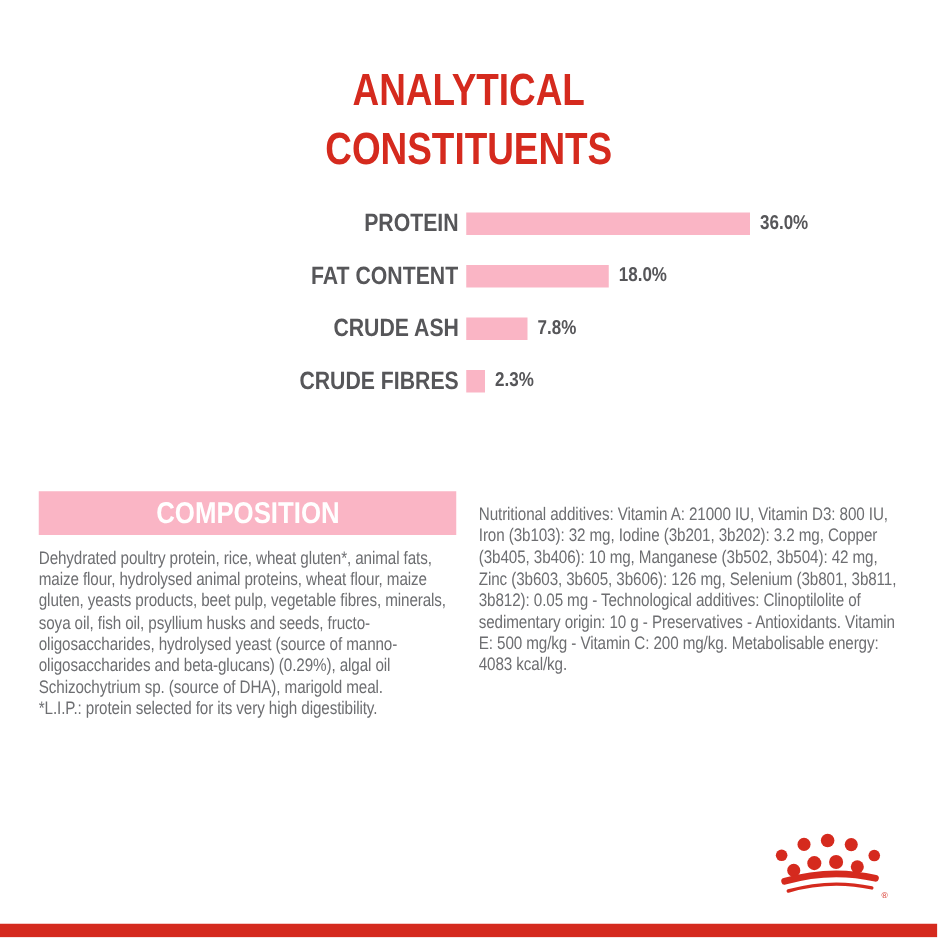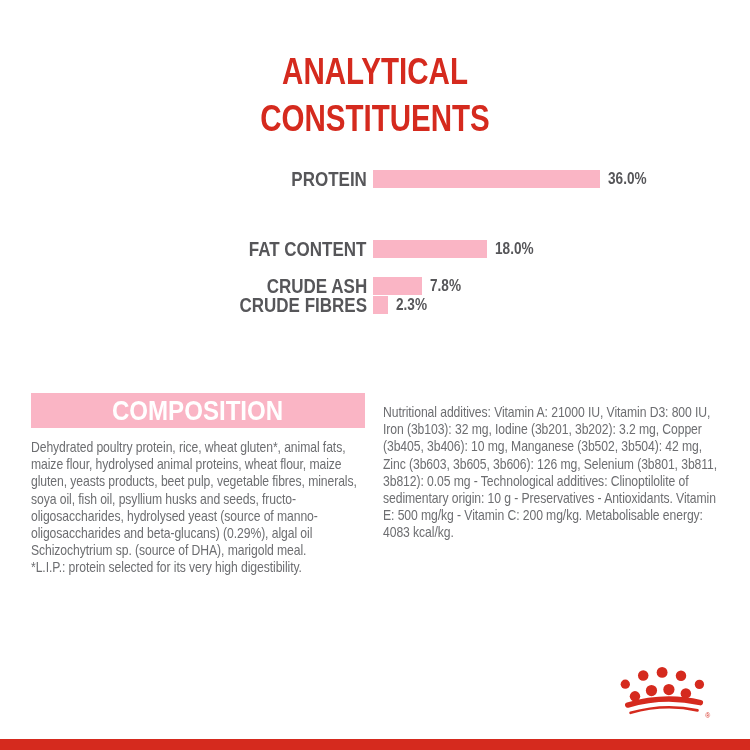--- a/index.html
+++ b/index.html
@@ -56,21 +56,21 @@
   .chart-value span{display:inline-block;transform:scaleX(0.85);transform-origin:0 50%;}
   
   .col{position:absolute;top:393px;width:334px;}
   .col-left{left:31px;}
   .col-right{left:383px;}
   .section-header{
     height:35px;
     background:var(--pink);
     color:#ffffff;
     font-weight:bold;
-    font-size:28px;
+    font-size:24px;
     line-height:35px;
     text-align:center;
     white-space:nowrap;
   }
   .section-header span{display:inline-block;transform:scaleX(0.86);transform-origin:50% 50%;}
   .body-text{
     margin-top:11px;
     width:398px;
     transform:scaleX(0.84);
     transform-origin:0 0;
@@ -92,26 +92,26 @@
     <span class="tline">ANALYTICAL</span>
     <span class="tline">CONSTITUENTS</span>
   </h1>
 
   <div class="chart" id="chart">
       <div class="chart-row" style="top: 170px;">
         <div class="chart-label"><span>PROTEIN</span></div>
         <div class="chart-bar" style="width: 227px; background: rgb(250, 181, 197);"></div>
         <div class="chart-value" style="left: 608px;"><span>36.0%</span></div>
       </div>
-      <div class="chart-row" style="top: 212px; margin-top: 28px;">
+      <div class="chart-row" style="top: 212px;">
         <div class="chart-label"><span>FAT CONTENT</span></div>
         <div class="chart-bar" style="width: 114px; background: rgb(250, 181, 197);"></div>
         <div class="chart-value" style="left: 495px;"><span>18.0%</span></div>
       </div>
-      <div class="chart-row" style="top: 254px; margin-top: 23px;">
+      <div class="chart-row" style="top: 254px;">
         <div class="chart-label"><span>CRUDE ASH</span></div>
         <div class="chart-bar" style="width: 49px; background: rgb(250, 181, 197);"></div>
         <div class="chart-value" style="left: 430px;"><span>7.8%</span></div>
       </div>
       <div class="chart-row" style="top: 296px;">
         <div class="chart-label"><span>CRUDE FIBRES</span></div>
         <div class="chart-bar" style="width: 15px; background: rgb(250, 181, 197);"></div>
         <div class="chart-value" style="left: 396px;"><span>2.3%</span></div>
       </div>
     </div>

